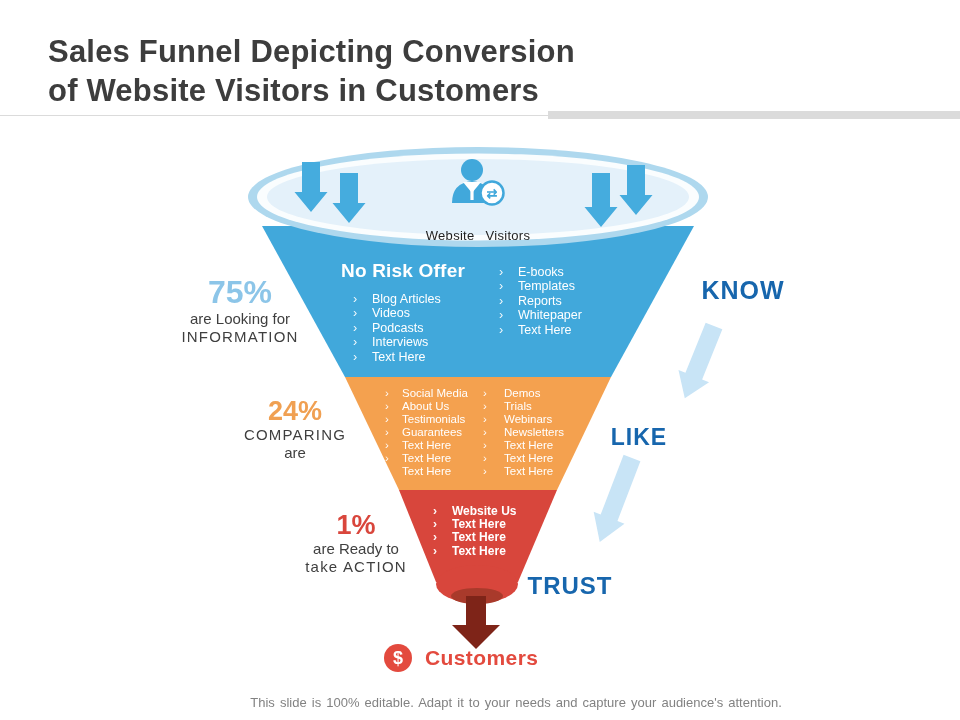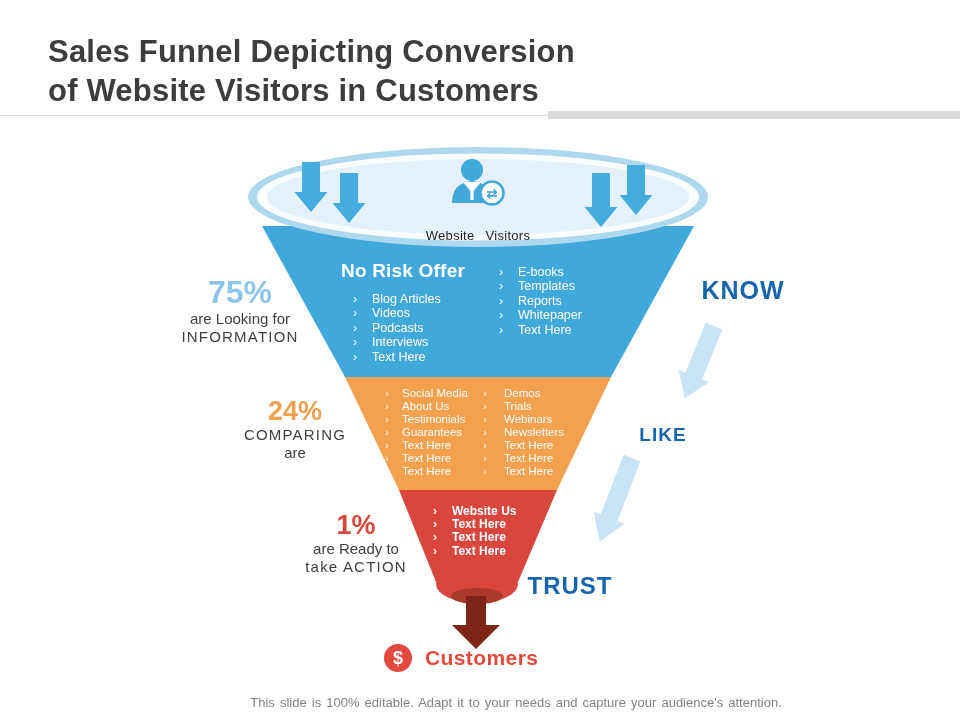--- a/index.html
+++ b/index.html
@@ -45,21 +45,21 @@
   .pct-cap.caps { letter-spacing:1.2px; }
   .pct-know { left:150px; top:274px; width:180px; }
   .pct-know .pct-num { font-size:32px; line-height:36px; color:var(--pct_know); }
   .pct-like { left:215px; top:396px; width:160px; }
   .pct-like .pct-num { font-size:27px; line-height:30px; color:var(--pct_like); }
   .pct-trust { left:276px; top:510px; width:160px; }
   .pct-trust .pct-num { font-size:27px; line-height:30px; color:var(--pct_trust); }
   
   .side-label { position:absolute; z-index:3; font-weight:700; color:var(--side_label); text-align:center; letter-spacing:1px; }
   .side-know  { left:690px; top:276px; width:106px; font-size:25px; }
-  .side-like  { left:613px; top:424px; width:100px; font-size:19px; }
+  .side-like  { left:589px; top:424px; width:100px; font-size:23px; }
   .side-trust { left:509px; top:572px; width:122px; font-size:24px; }
   
   .customers { position:absolute; left:384px; top:644px; display:flex; align-items:center; gap:13px; z-index:3; }
   .dollar {
     width:28px; height:28px; border-radius:50%; background:var(--customers);
     color:#fff; font-size:18px; font-weight:700; display:flex; align-items:center; justify-content:center;
   }
   .customers-label { font-size:21px; font-weight:700; color:var(--customers); letter-spacing:0.4px; }
   
   .footer {

